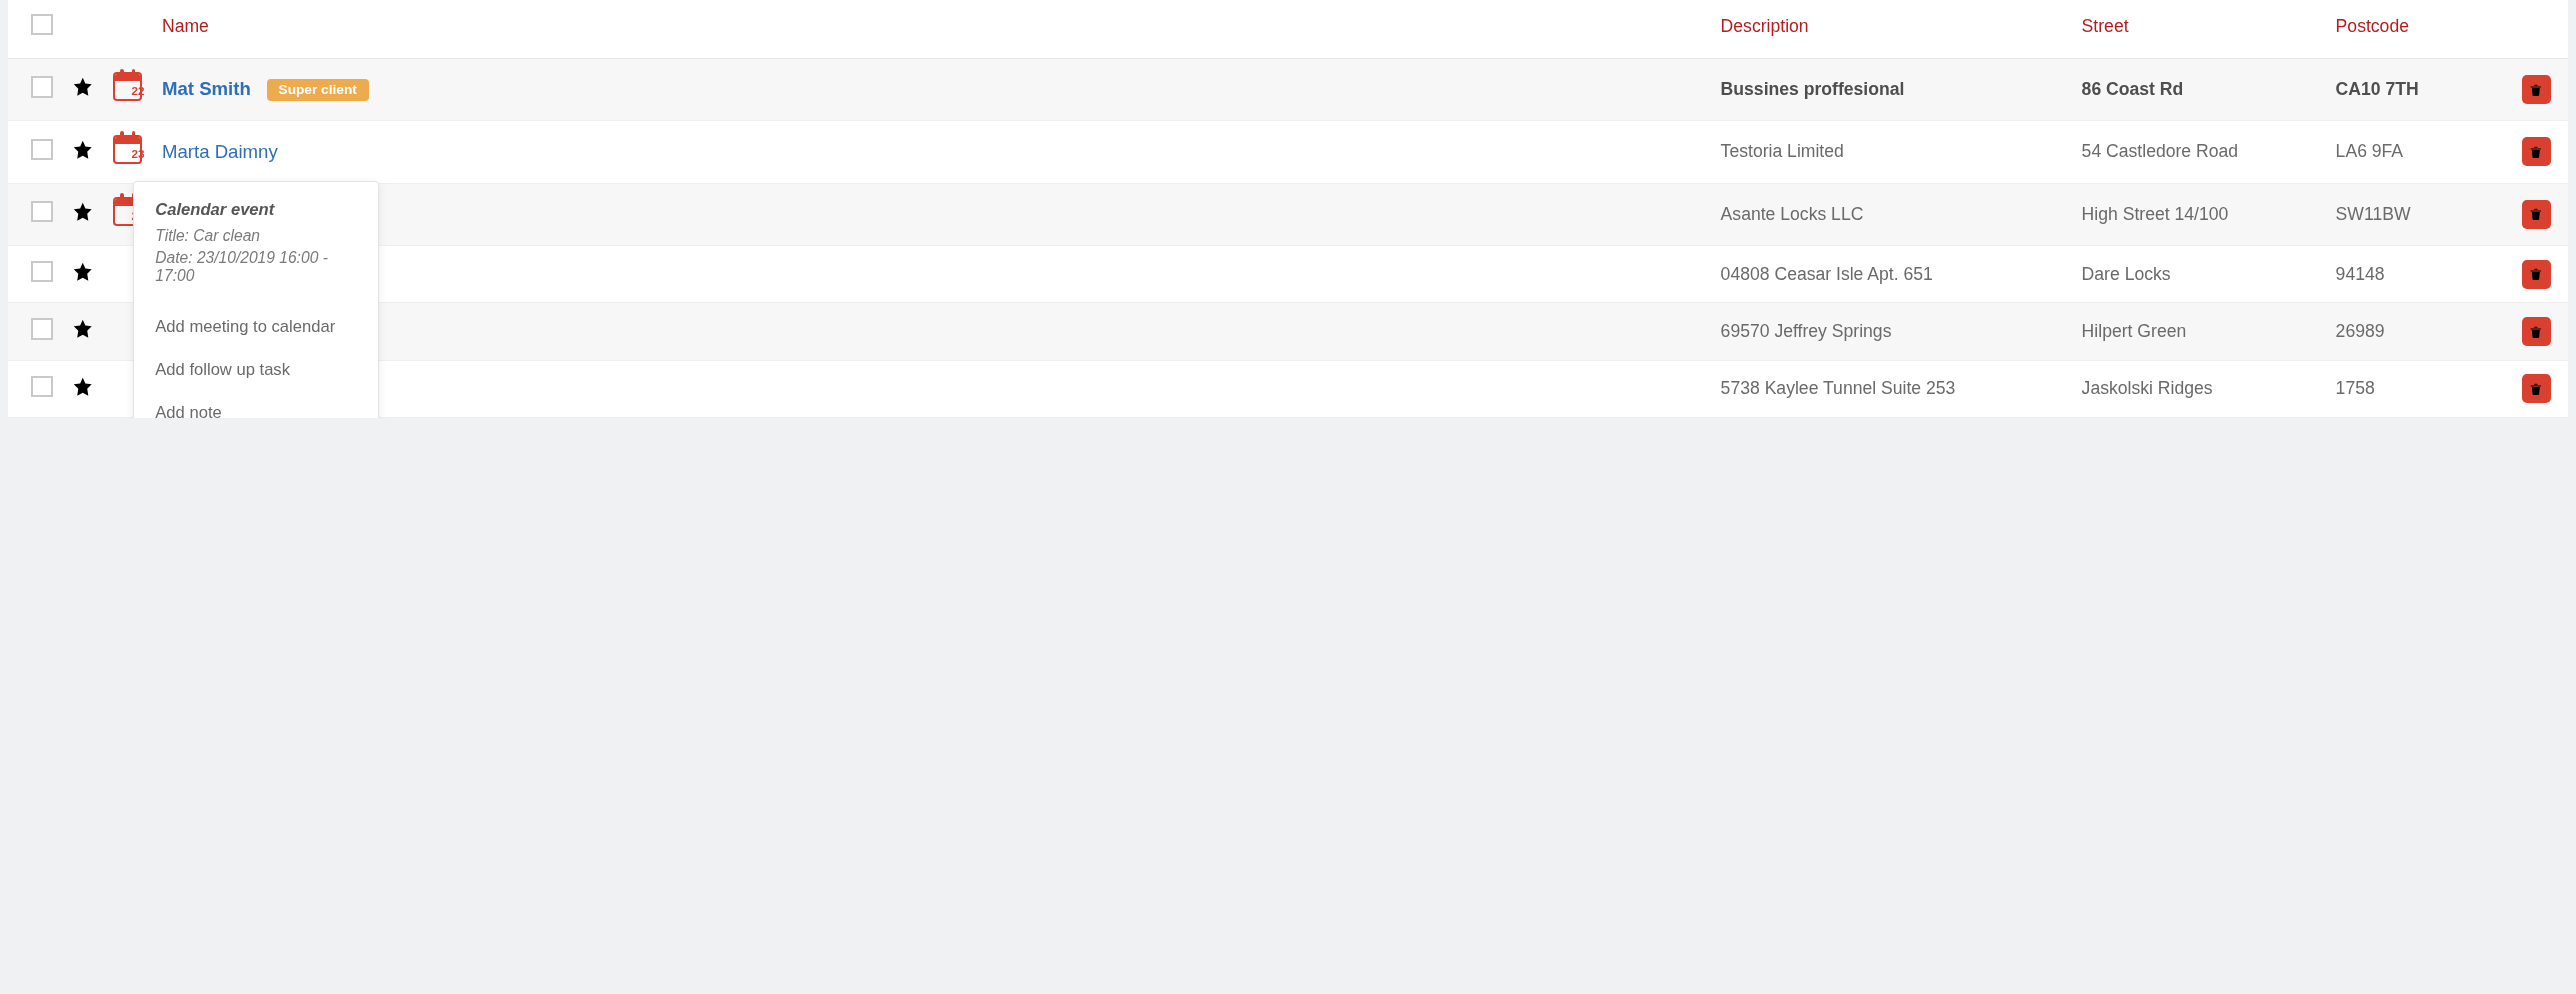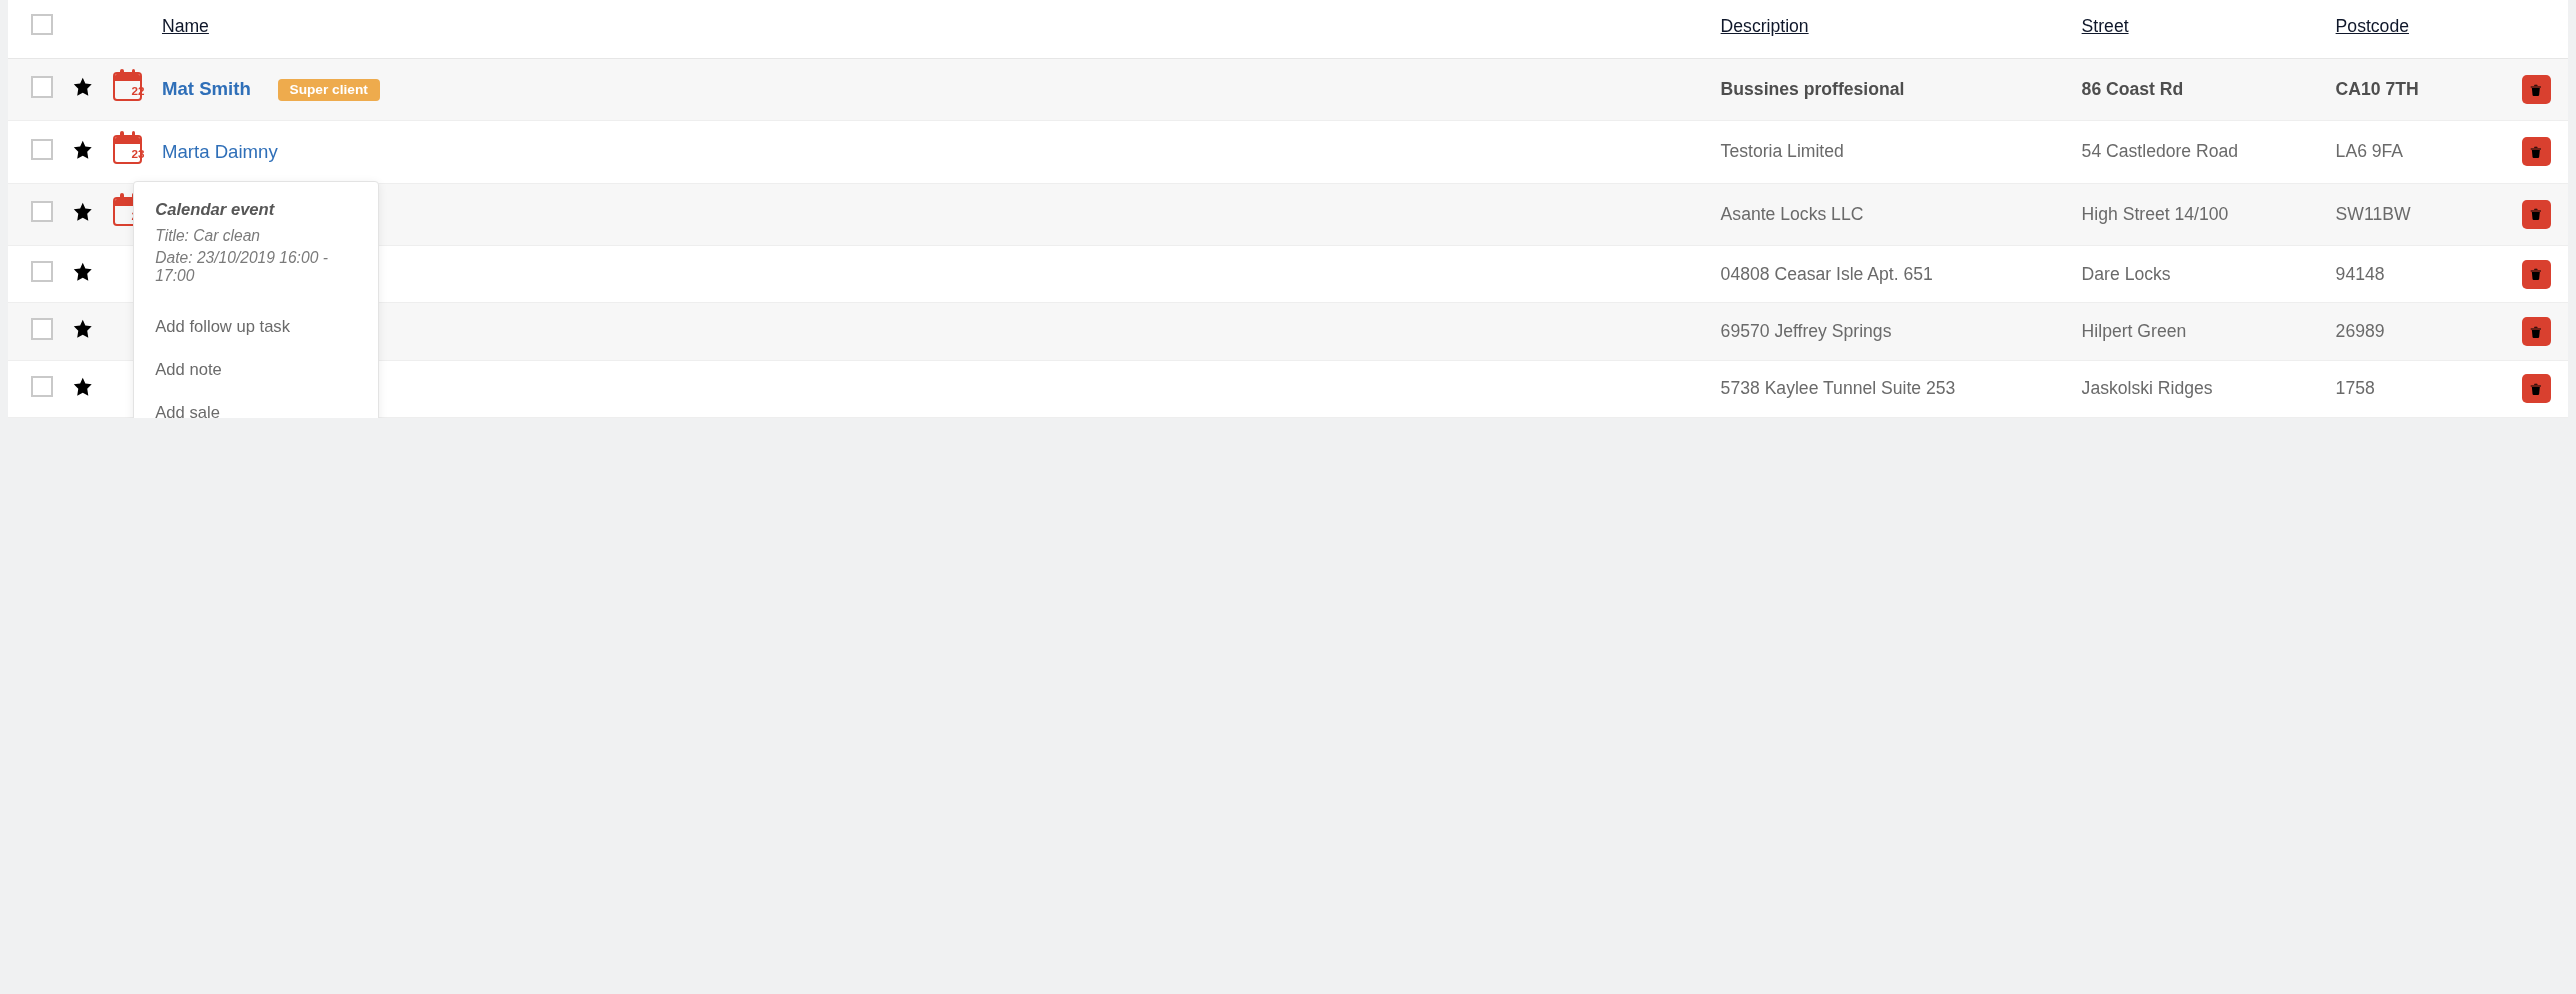--- a/index.html
+++ b/index.html
@@ -16,23 +16,22 @@
   }
   table {
     width: 100%;
     border-collapse: collapse;
   }
   thead th {
     text-align: left;
     font-weight: 400;
     padding: 13.7px 9.8px 17.6px 9.8px;
     border-bottom: 1px solid #e6e6e6;
-    color: #0f172a;
+    color: #b91c1c;
     font-size: 17.6px;
-    text-decoration: underline;
   }
   thead th.col-check { width: 47px; padding-left: 23.4px; }
   thead th.col-star  { width: 39px; }
   thead th.col-cal   { width: 45px; }
   thead th.col-name  { }
   thead th.col-desc  { width: 361px; }
   thead th.col-street{ width: 254px; }
   thead th.col-post  { width: 186px; }
   thead th.col-del   { width: 55px; }
   tbody td {
@@ -94,21 +93,21 @@
     text-decoration: none;
     font-weight: 400;
     font-size: 18.6px;
     cursor: pointer;
   }
   .tag {
     display: inline-block;
     padding: 3.9px 11.7px;
     border-radius: 3.9px;
     font-size: 13.7px;
-    margin-left: 27px;
+    margin-left: 16px;
     vertical-align: middle;
   }
   .tag-orange { background: #eeab4d; color: #fff; }
   .tag-red    { background: #d9402f; color: #fff; font-weight: 600; font-size: 12.7px; letter-spacing: 0.5px;}
   .tag-gray   { background: #e1e3e5; color: #707275; font-size: 13.7px; padding: 2.9px 9.8px; margin-left: 5.9px;}
   .del-btn {
     width: 29px; height: 29px;
     background: #d9402f;
     border-radius: 4.9px;
     display: inline-flex;
@@ -272,20 +271,21 @@
       </tbody>
   </table>
 
   <div class="popover">
     <div class="pop-head">
       <div class="ev-title">Calendar event</div>
       <div class="ev-line">Title: Car clean</div>
       <div class="ev-line">Date: 23/10/2019 16:00 - 17:00</div>
     </div>
     <ul id="pop-actions">
+        <li>Add meeting to calendar</li>
         <li>Add follow up task</li>
         <li>Add note</li>
         <li>Add sale</li>
         <li>Add invoice</li>
         <li>Send email</li>
       </ul>
   </div>
 </div>
 
 <svg width="0" height="0" style="position:absolute">

